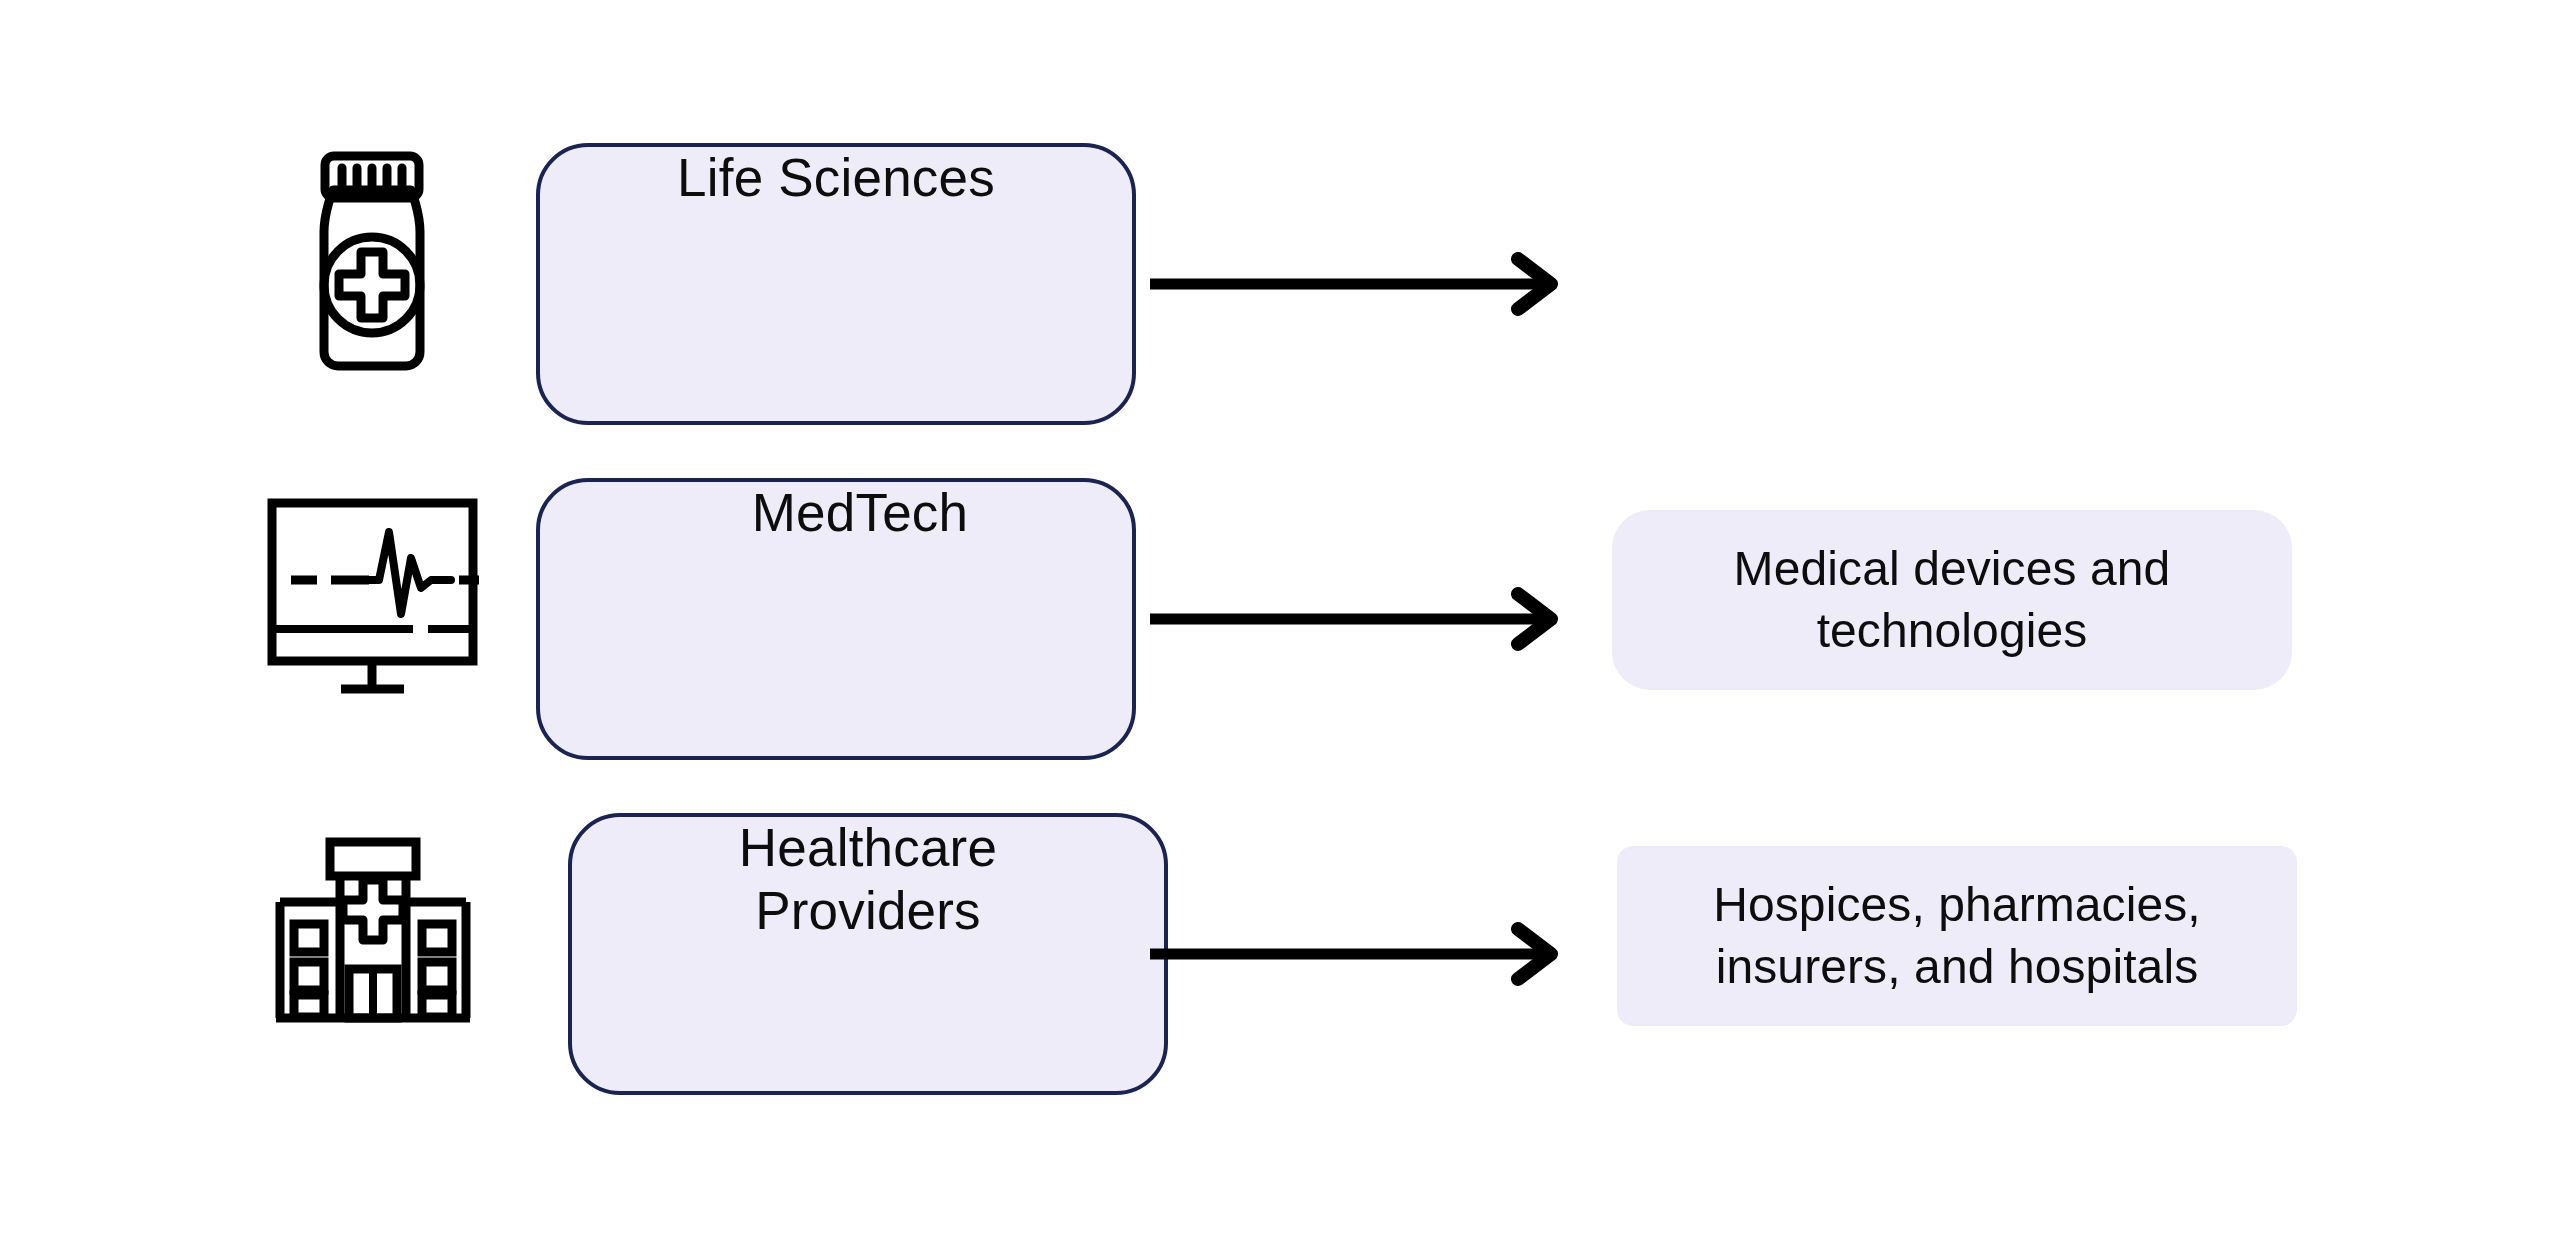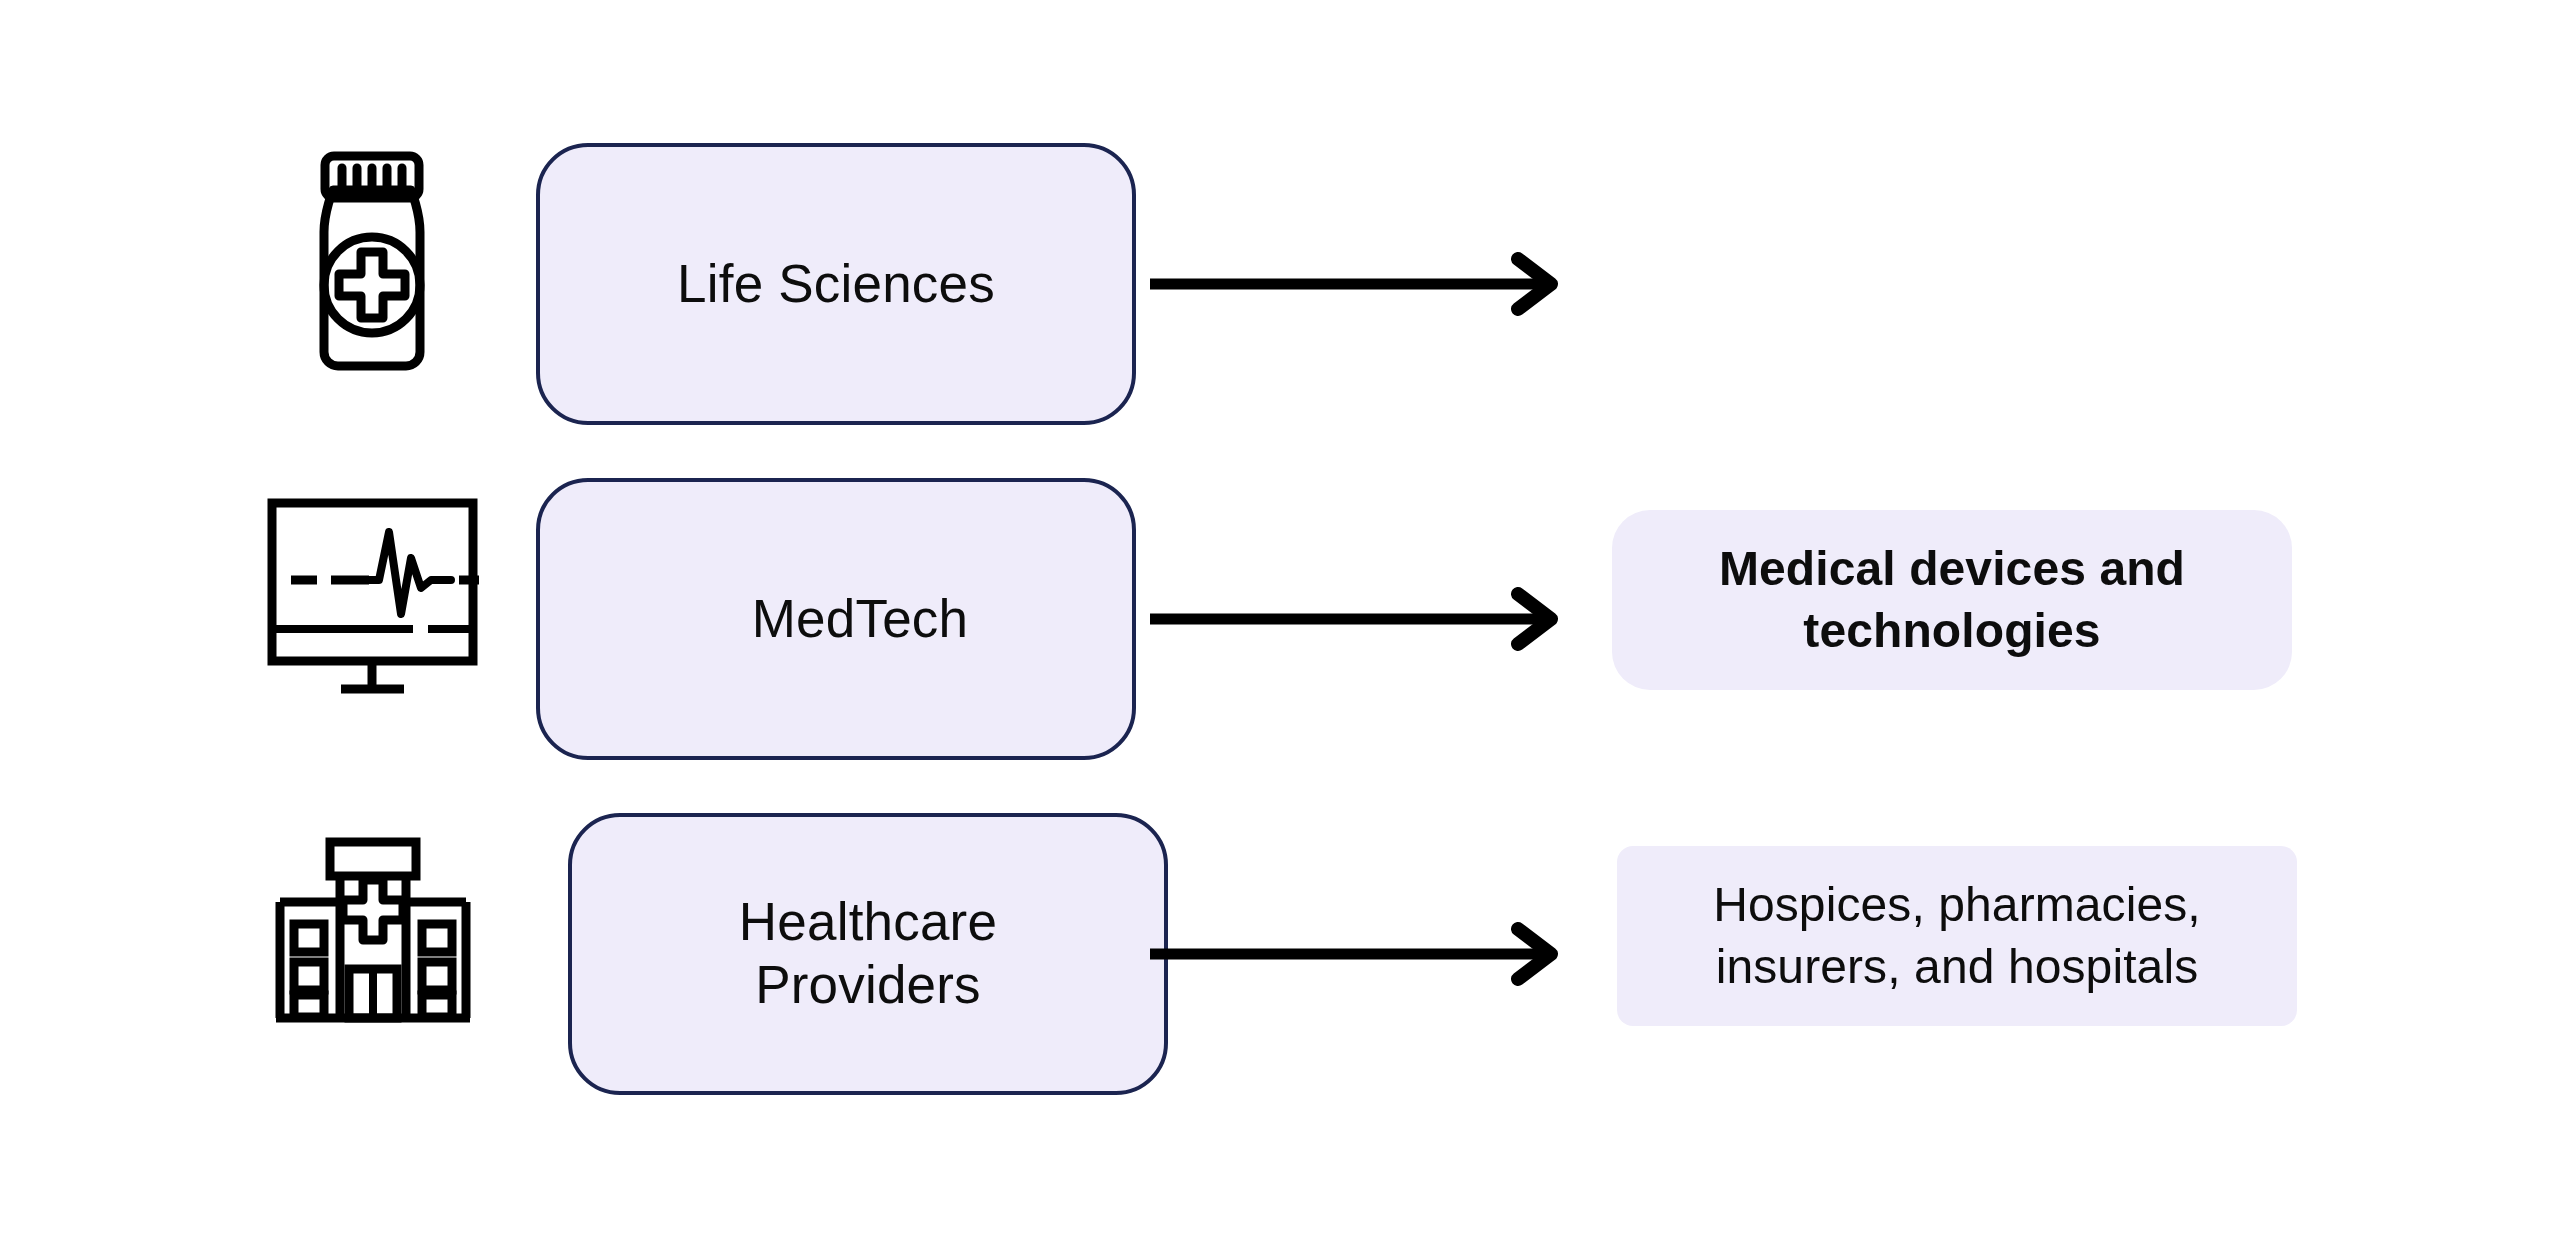--- a/index.html
+++ b/index.html
@@ -50,21 +50,21 @@
   
   .cat-box {
     position: absolute;
     left: 536px;
     width: 600px;
     background: #efecfa;
     border: 4px solid #1b2450;
     border-radius: 52px;
     box-sizing: border-box;
     display: flex;
-    align-items: center;
+    align-items: flex-start;
     justify-content: center;
   }
   .row-0 .cat-box { top: 33px;  height: 282px; }
   .row-1 .cat-box { top: 33px;  height: 282px; padding-left: 48px; }
   .row-2 .cat-box { top: 33px;  height: 282px; margin-left: 32px; }
 
   .cat-label {
     font-size: 53px;
     color: #0d0d0d;
     line-height: 1.18;
@@ -87,21 +87,21 @@
     position: absolute;
     background: #efecfa;
     border-radius: 38px;
     box-sizing: border-box;
     display: flex;
     align-items: center;
     justify-content: center;
     padding: 0 26px;
   }
   .row-0 .desc-pill { left: 1602px; top: 68px;  width: 700px; height: 185px; }
-  .row-1 .desc-pill { left: 1612px; top: 65px;  width: 680px; height: 180px; font-weight: bold; }
+  .row-1 .desc-pill { left: 1612px; top: 65px;  width: 680px; height: 180px; }
   .row-2 .desc-pill { left: 1617px; top: 66px;  width: 680px; height: 180px; border-radius: 16px; }
 
   .desc-label {
     font-size: 48px;
     color: #0d0d0d;
     line-height: 1.30;
     text-align: center;
     white-space: pre-line;
     letter-spacing: 0.1px;
   }

